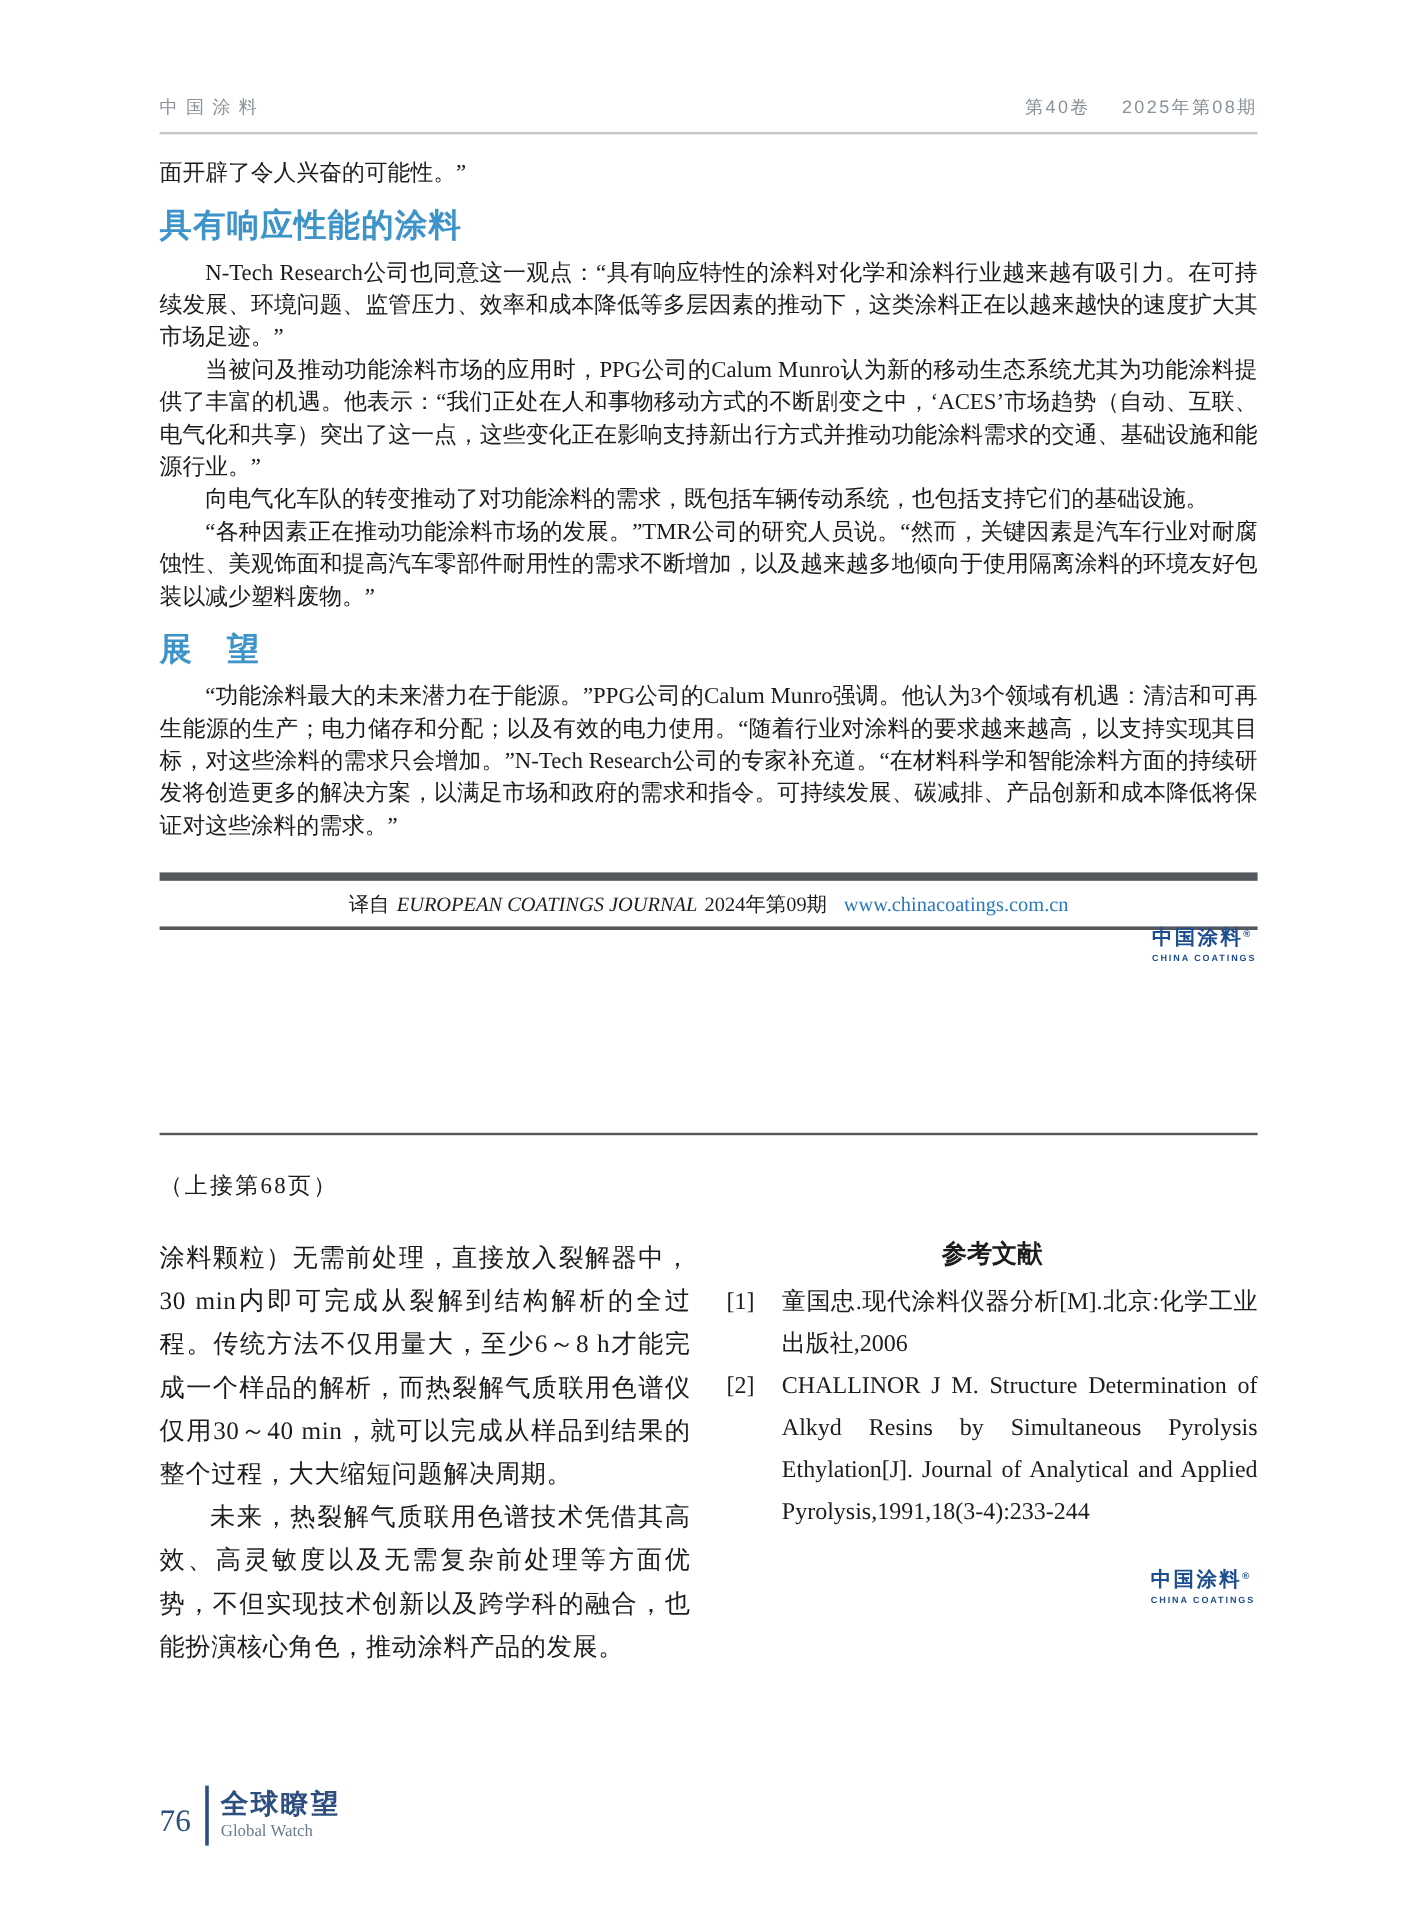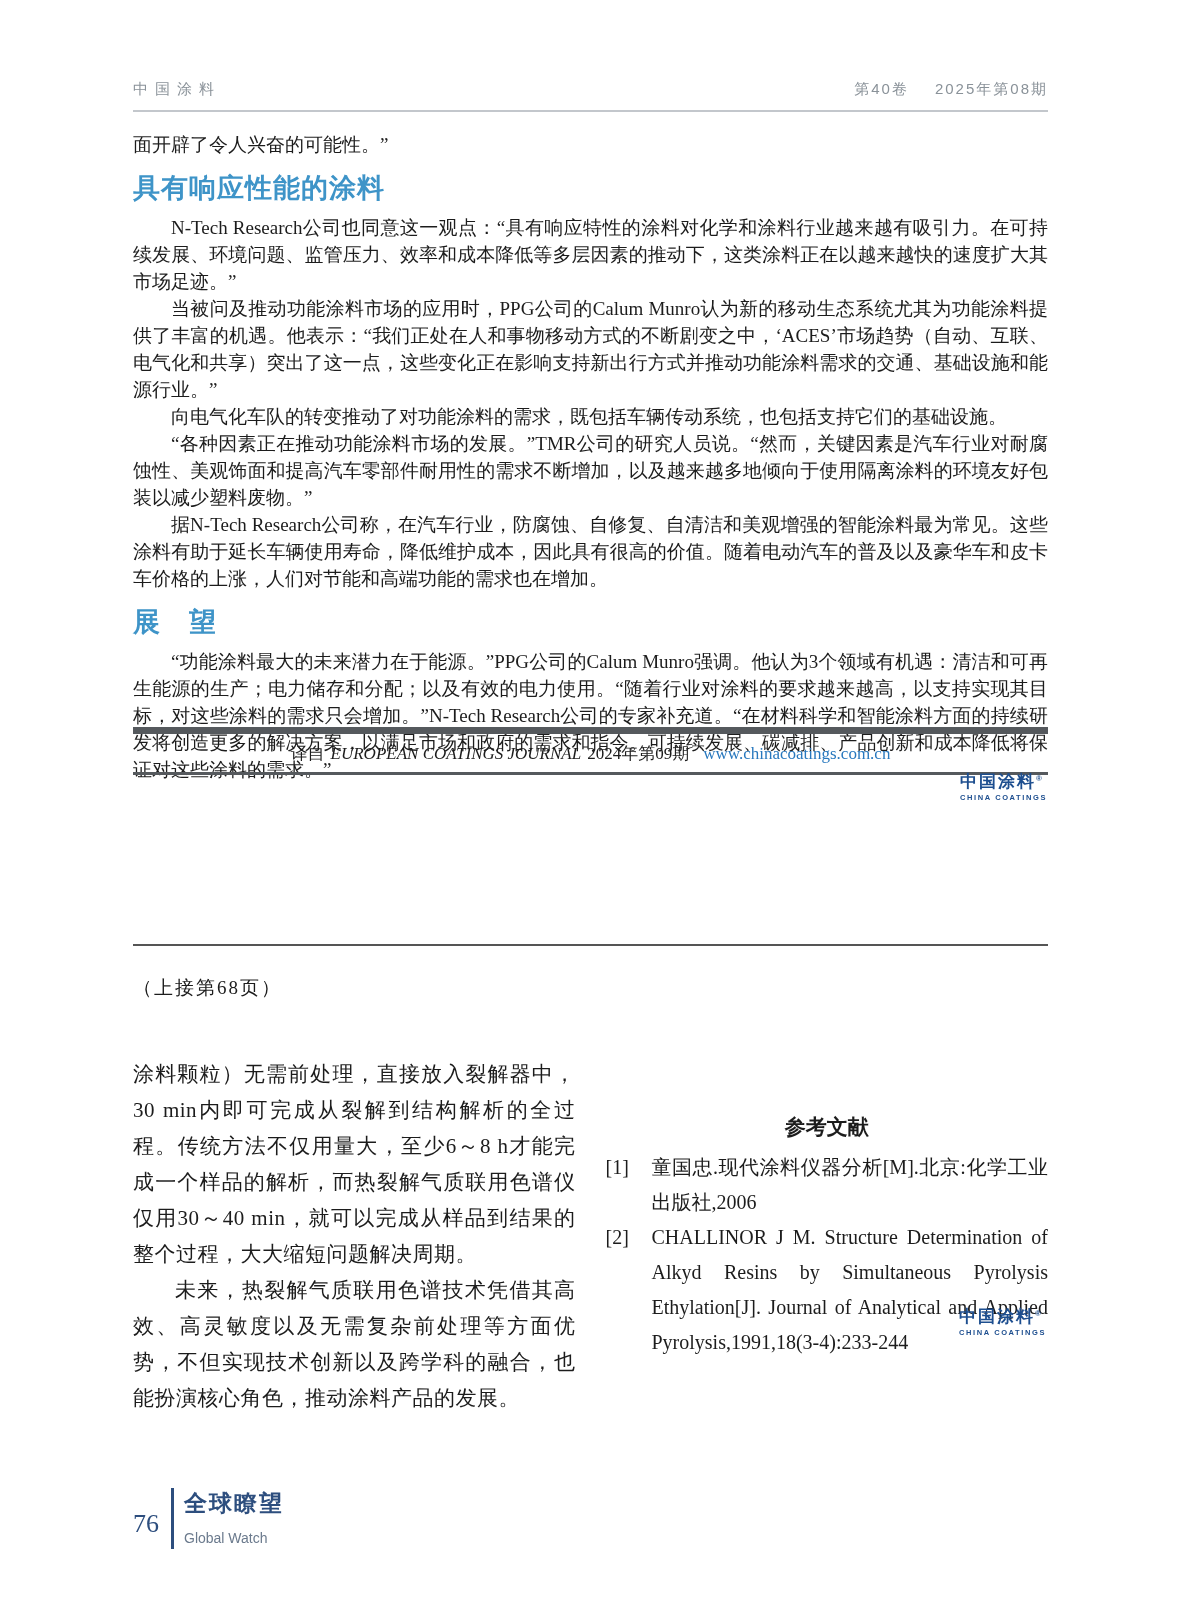--- a/index.html
+++ b/index.html
@@ -54,21 +54,21 @@
   .cc-logo .cc-mark { font-size:8px; vertical-align:super; letter-spacing:0; }
   .cc-logo .cc-en {
     font-family:"Liberation Sans","DejaVu Sans",sans-serif; font-weight:bold;
     color:#1d4e8f; font-size:7.5px; letter-spacing:1.6px; margin-top:4px;
   }
 
   
   .continuation-rule { position:absolute; left:133px; top:944px; width:915px; border-top:2px solid #555555; }
   .continuation-note { position:absolute; left:133px; top:975px; font-size:19px; letter-spacing:2px; }
 
-  .bottom-cols { position:absolute; left:133px; top:1056px; width:915px; display:flex; gap:30px;align-items:center; }
+  .bottom-cols { position:absolute; left:133px; top:1030px; width:915px; display:flex; gap:30px; }
   .col { width:443px; }
   .col-para {
     margin:0; font-size:21px; line-height:36px; text-align:justify; letter-spacing:0.5px;
   }
   .col-para.indent { text-indent:2em; }
 
   .ref-heading {
     text-align:center; font-weight:bold; font-size:21px; line-height:30px;
     margin:0 0 8px 0; font-family:"Liberation Serif","DejaVu Serif",serif;
   }
@@ -82,43 +82,42 @@
     font-size:26px; color:#2d4e7e; align-self:center; margin:10px 12px 0 0;
     font-family:"Liberation Serif","DejaVu Serif",serif;
   }
   .footer-divider { width:3px; background:#2d4e7e; margin-right:10px; }
   .footer-titles { display:flex; flex-direction:column; justify-content:center; padding:2px 0; }
   .footer-cn {
     font-family:"Liberation Sans","DejaVu Sans",sans-serif; font-weight:bold;
     font-size:23px; color:#2d4e7e; letter-spacing:2px; line-height:26px;
   }
   .footer-en {
-    font-size:14px; color:#6b7a8d; line-height:18px; margin-top:13px;
-    font-family:Liberation Sans, sans-serif;
+    font-size:14px; color:#6b7a8d; line-height:18px; margin-top:2px;
+    font-family:Liberation Serif, serif;
   }
 </style>
 </head>
 <body>
 
 <div class="page">
 
   <div class="page-header">
     <span class="journal-name">中国涂料</span>
     <span class="issue-info"><span>第40卷</span><span>2025年第08期</span></span>
   </div>
 
   <div class="main">
     <p class="intro-line">面开辟了令人兴奋的可能性。”</p>
 
     <h2 class="section-heading">具有响应性能的涂料</h2>
     <p class="body-para">N-Tech Research公司也同意这一观点：“具有响应特性的涂料对化学和涂料行业越来越有吸引力。在可持续发展、环境问题、监管压力、效率和成本降低等多层因素的推动下，这类涂料正在以越来越快的速度扩大其市场足迹。”</p>
     <p class="body-para">当被问及推动功能涂料市场的应用时，PPG公司的Calum Munro认为新的移动生态系统尤其为功能涂料提供了丰富的机遇。他表示：“我们正处在人和事物移动方式的不断剧变之中，‘ACES’市场趋势（自动、互联、电气化和共享）突出了这一点，这些变化正在影响支持新出行方式并推动功能涂料需求的交通、基础设施和能源行业。”</p>
     <p class="body-para">向电气化车队的转变推动了对功能涂料的需求，既包括车辆传动系统，也包括支持它们的基础设施。</p>
     <p class="body-para">“各种因素正在推动功能涂料市场的发展。”TMR公司的研究人员说。“然而，关键因素是汽车行业对耐腐蚀性、美观饰面和提高汽车零部件耐用性的需求不断增加，以及越来越多地倾向于使用隔离涂料的环境友好包装以减少塑料废物。”</p>
-    <p class="body-para">据N-Tech Research公司称，在汽车行业，防腐蚀、自修复、自清洁和美观增强的智能涂料最为常见。这些涂料有助于延长车辆使用寿命，降低维护成本，因此具有很高的价值。随着电动汽车的普及以及豪华车和皮卡车价格的上涨，人们对节能和高端功能的需求也在增加。</p>
 
     <h2 class="section-heading">展　望</h2>
     <p class="body-para">“功能涂料最大的未来潜力在于能源。”PPG公司的Calum Munro强调。他认为3个领域有机遇：清洁和可再生能源的生产；电力储存和分配；以及有效的电力使用。“随着行业对涂料的要求越来越高，以支持实现其目标，对这些涂料的需求只会增加。”N-Tech Research公司的专家补充道。“在材料科学和智能涂料方面的持续研发将创造更多的解决方案，以满足市场和政府的需求和指令。可持续发展、碳减排、产品创新和成本降低将保证对这些涂料的需求。”</p>
   </div>
 
   <div class="credit-band">
     <div class="bar-thick"></div>
     <div class="source-line">
       <span>译自</span><span class="journal-it">EUROPEAN COATINGS JOURNAL</span><span class="src-issue">2024年第09期</span><a class="source-url" href="#">www.chinacoatings.com.cn</a>
     </div>

